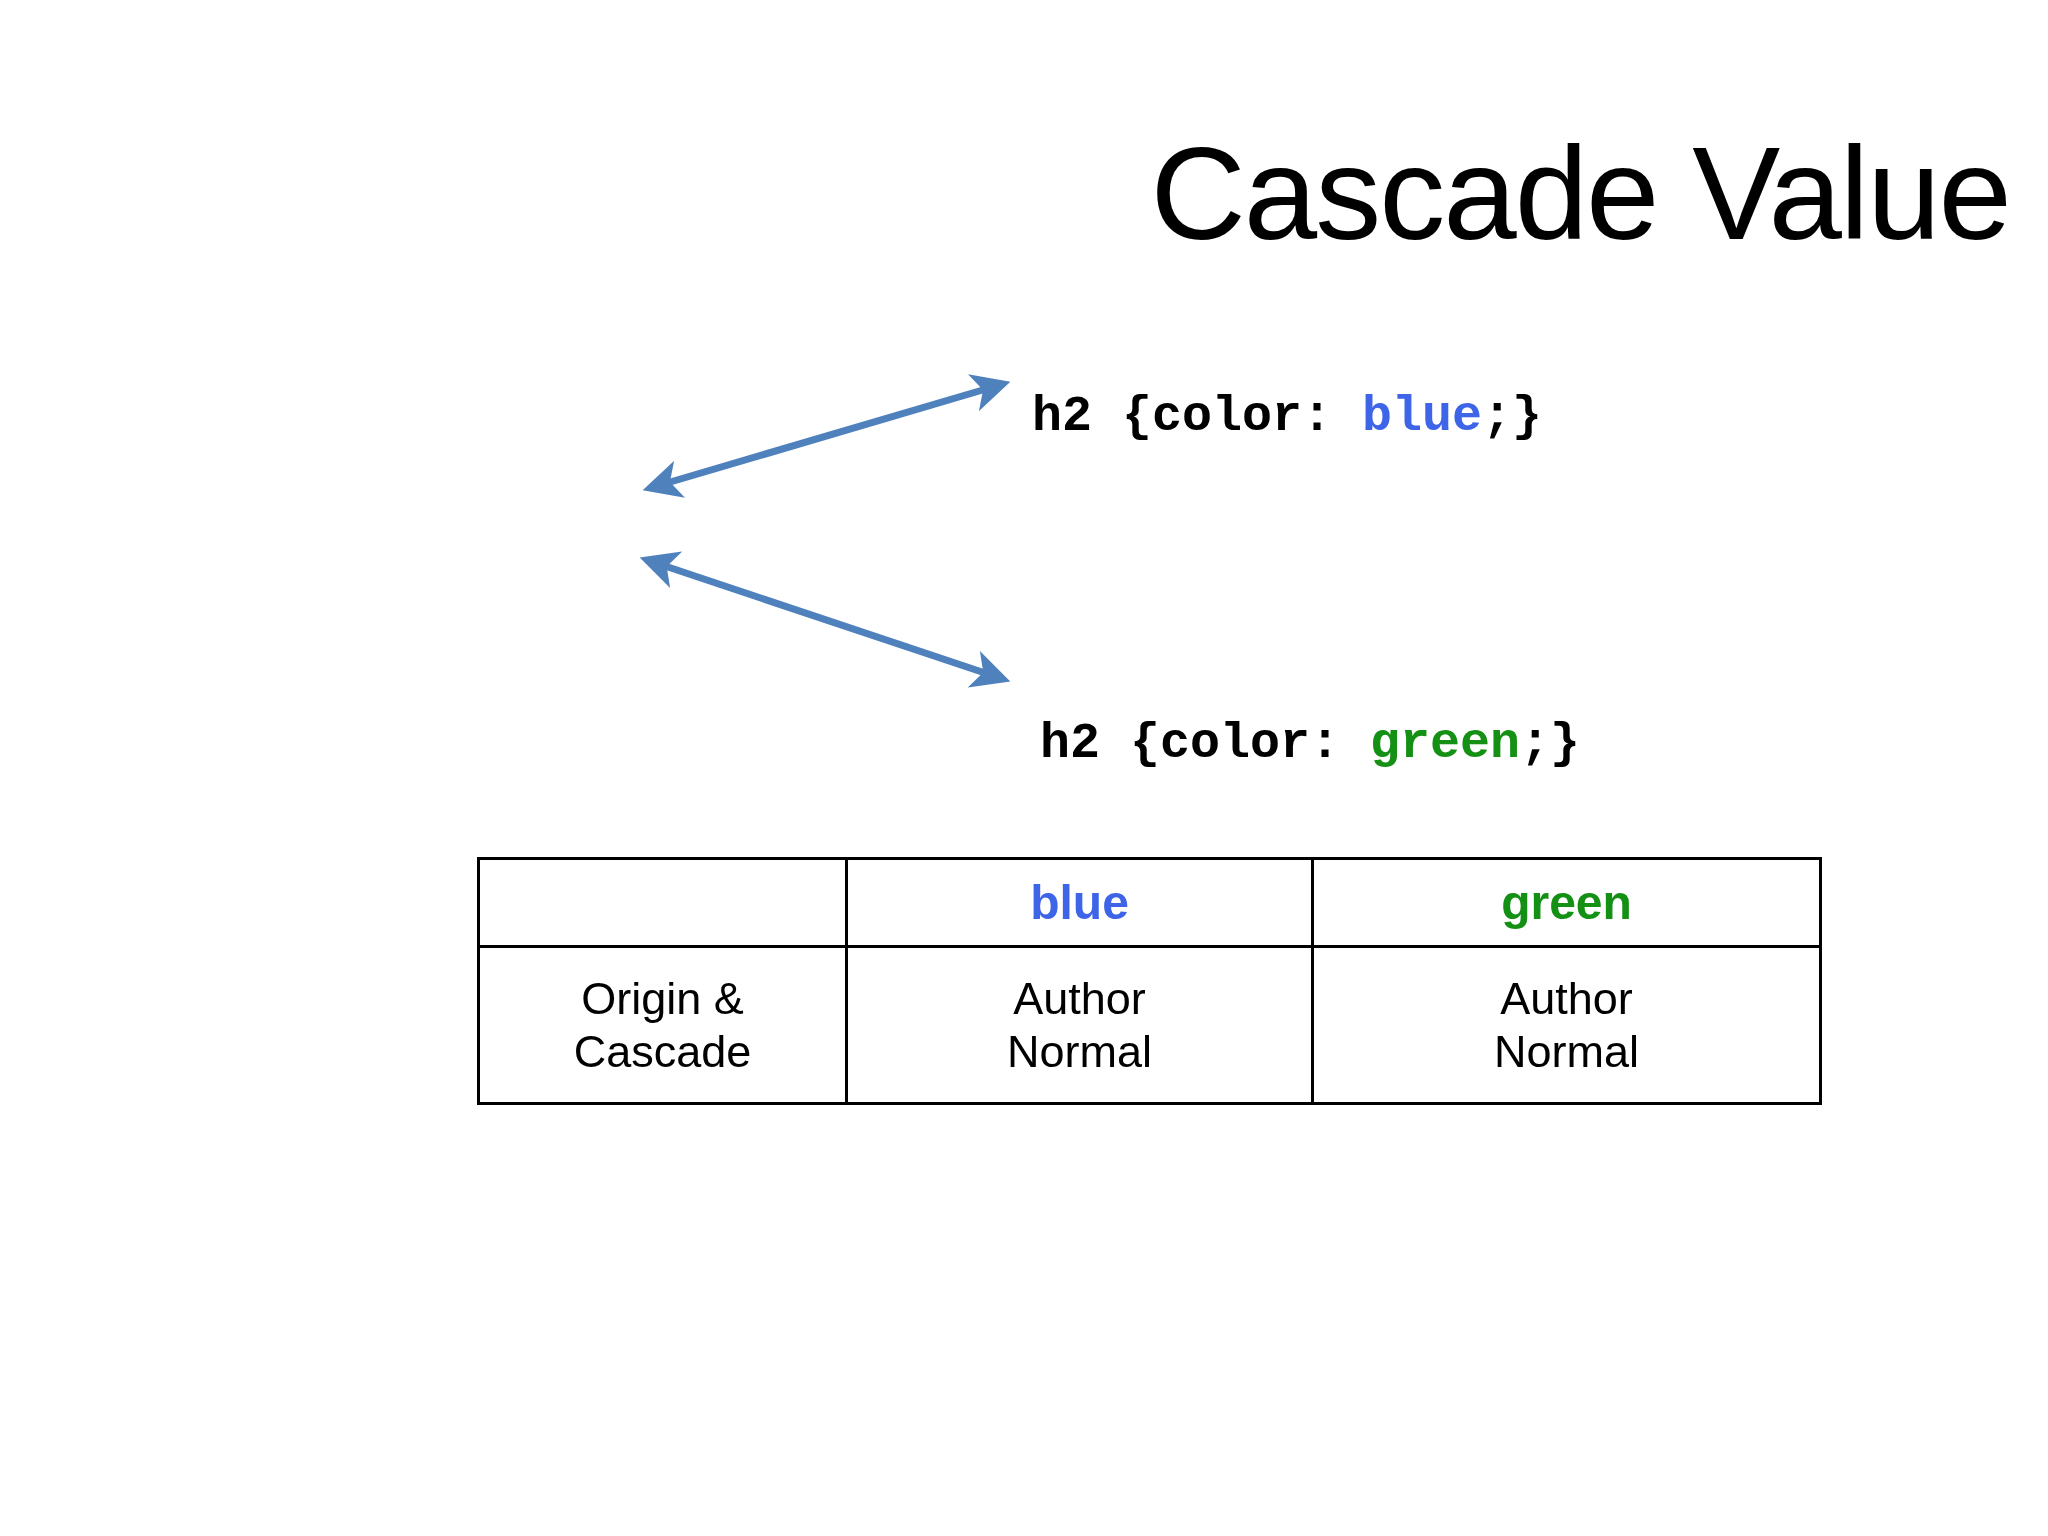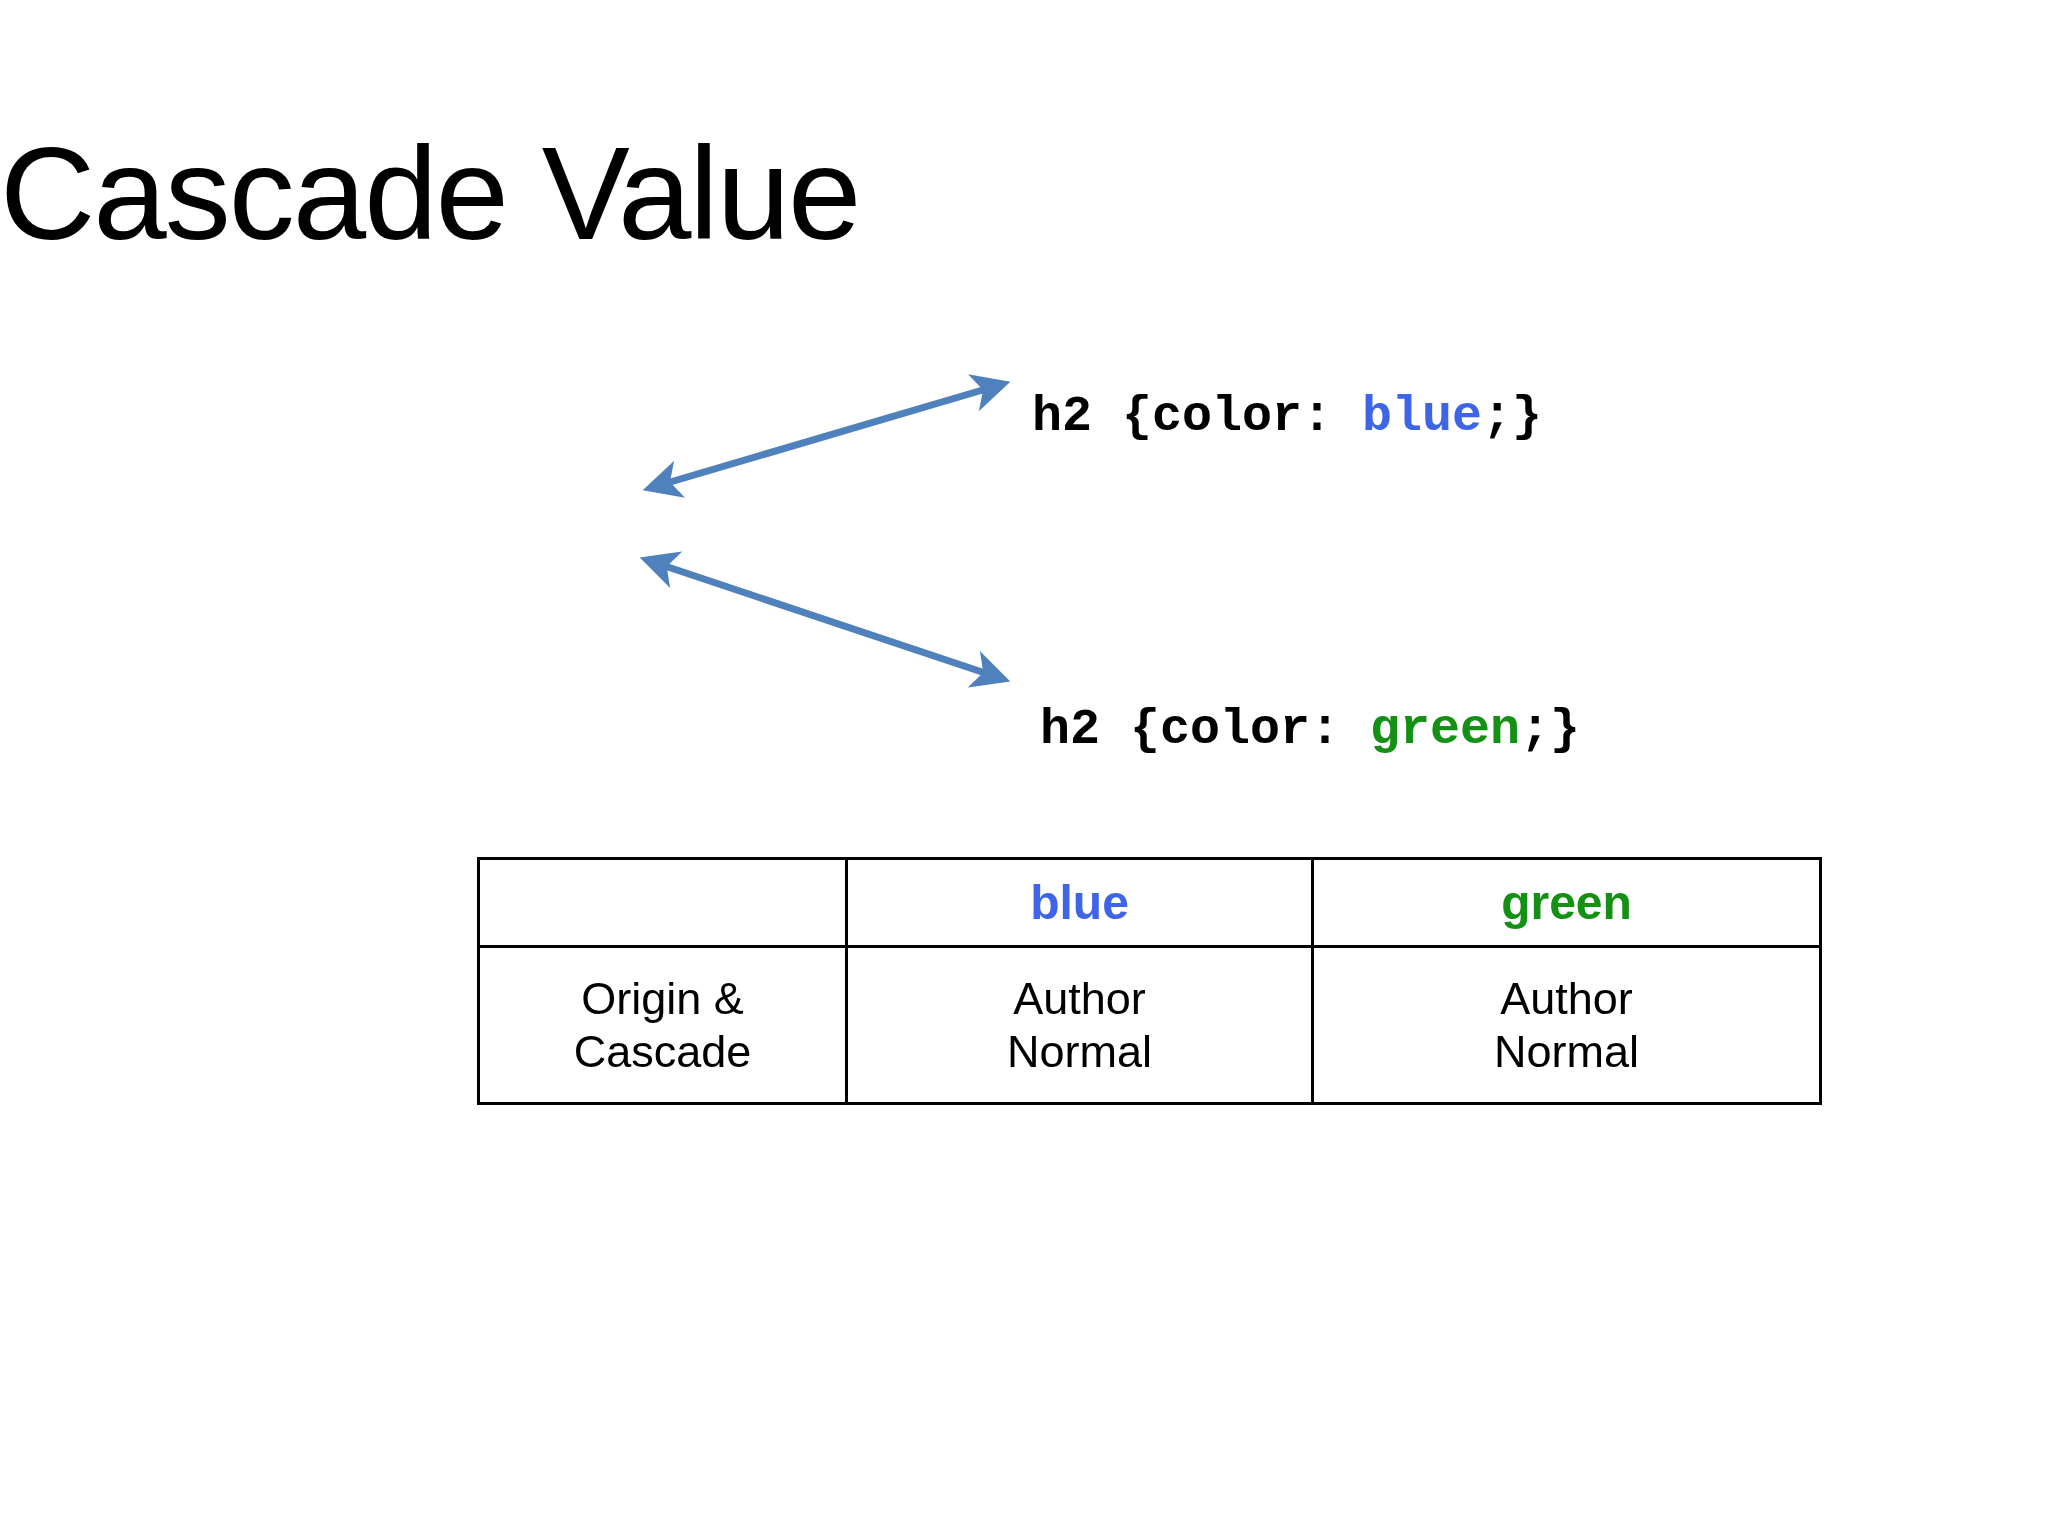--- a/index.html
+++ b/index.html
@@ -20,39 +20,39 @@
   }
   .slide {
     position: relative;
     width: 2048px; height: 1536px;
     background: var(--c-background);
   }
   .title {
     position: absolute;
     top: 118px; left: 0;
     width: 2010px;
-    text-align: left;
+    text-align: right;
     font-size: 132px;
     letter-spacing: -2px;
     font-weight: 400;
     color: var(--c-text);
     white-space: nowrap;
   }
   .code {
     font-family: "Liberation Mono", "DejaVu Sans Mono", monospace;
     font-weight: bold;
     font-size: 50px;
     line-height: 56px;
     white-space: pre;
     position: absolute;
     margin-top: 38px;
   }
   .element-tag { left: 212px; top: 503px; color: var(--c-red); }
   .rule-blue   { left: 1032px; top: 351px; color: var(--c-text); }
-  .rule-green  { left: 1040px; top: 664px; color: var(--c-text); }
+  .rule-green  { left: 1040px; top: 678px; color: var(--c-text); }
   .kw-blue  { color: var(--c-blue); }
   .kw-green { color: var(--c-green); }
   .arrows-layer {
     position: absolute;
     left: 0; top: 0;
     width: 2048px; height: 1536px;
     pointer-events: none;
   }
   .arrow-line { stroke: var(--c-arrow); stroke-width: 7; }
   .arrow-head { fill: var(--c-arrow); }

